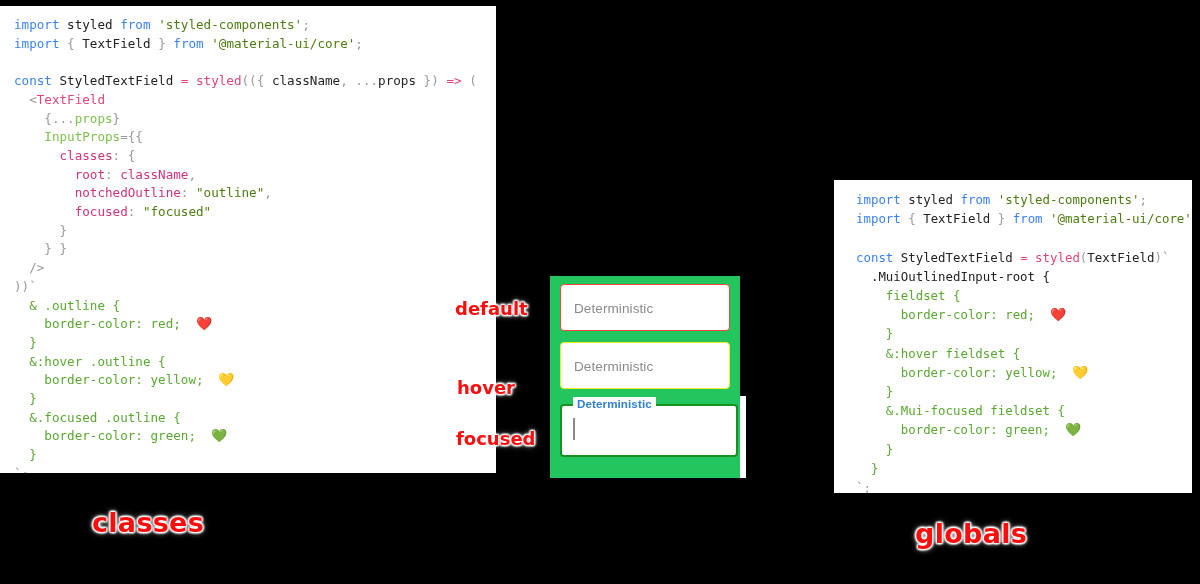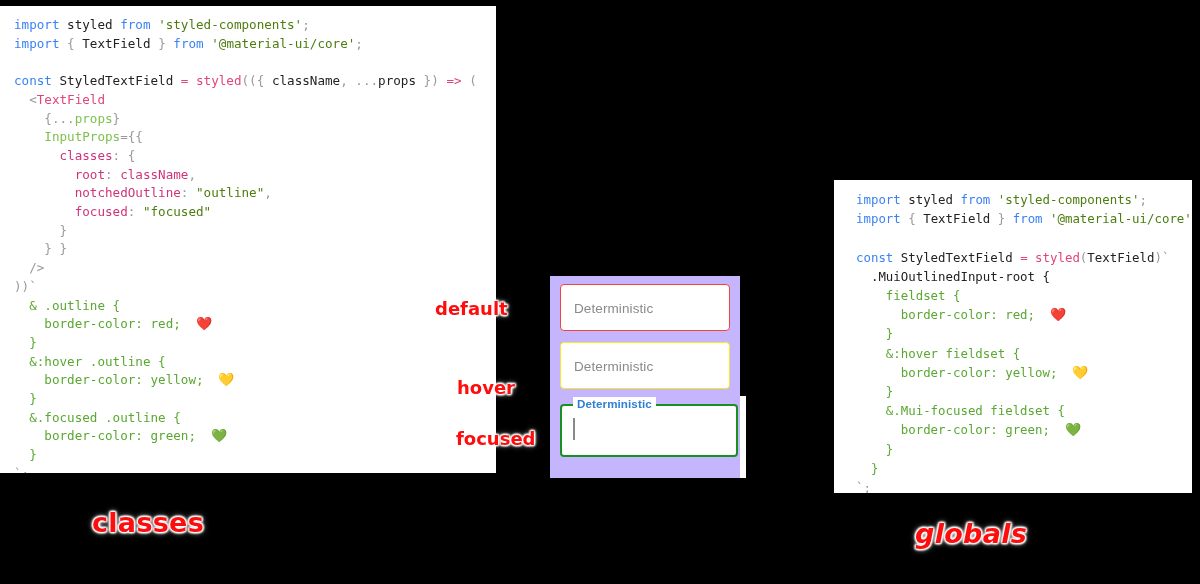--- a/index.html
+++ b/index.html
@@ -63,21 +63,21 @@
   .t-css     { color: #5aa832; }  
   .t-emoji   { font-family: "DejaVu Sans", sans-serif; font-size: 13px; }
 
   
   #panel-preview {
     position: absolute;
     left: 550px;
     top: 276px;
     width: 190px;
     height: 202px;
-    background: #c4b5fd;
+    background: #22c55e;
     box-sizing: border-box;
   }
   #preview-notch {
     position: absolute;
     left: 550px;
     top: 396px;
     width: 196px;
     height: 82px;
     background: #ffffff;
   }
@@ -155,30 +155,30 @@
     font-weight: bold;
     color: #ff0d0d;
     text-shadow:
        0 0  3px #ffffff,  0 0 3px #ffffff,
        1px 1px 2px #ffffff, -1px -1px 2px #ffffff,
        1px -1px 2px #ffffff, -1px 1px 2px #ffffff,
        0 0 6px #ffffff;
     white-space: nowrap;
   }
   .annot-state { font-size: 18px; }
-  #annot-default { left: 435px; top: 298px; }
+  #annot-default { left: 455px; top: 298px; }
   #annot-hover   { left: 457px; top: 357px; margin-top: 20px; }
   #annot-focused { left: 456px; top: 428px; }
 
   .annot-caption {
     font-size: 27px;
     letter-spacing: .3px;
   }
   #caption-classes { left: 92px;  top: 507px; }
-  #caption-globals { left: 915px; top: 518px; font-style: italic; }
+  #caption-globals { left: 915px; top: 518px; }
 </style>
 </head>
 <body style="background: rgb(0, 0, 0);">
 
 <div class="code-panel" id="panel-classes">
   <div class="code" id="code-classes"><div><span class="t-kw">import</span><span class="t-plain"> </span><span class="t-plain">styled</span><span class="t-plain"> </span><span class="t-kw">from</span><span class="t-plain"> </span><span class="t-str">'styled-components'</span><span class="t-punc">;</span></div><div><span class="t-kw">import</span><span class="t-plain"> </span><span class="t-punc">{</span><span class="t-plain"> </span><span class="t-plain">TextField</span><span class="t-plain"> </span><span class="t-punc">}</span><span class="t-plain"> </span><span class="t-kw">from</span><span class="t-plain"> </span><span class="t-str">'@material-ui/core'</span><span class="t-punc">;</span></div><div>&nbsp;</div><div><span class="t-kw">const</span><span class="t-plain"> </span><span class="t-plain">StyledTextField</span><span class="t-plain"> </span><span class="t-op">=</span><span class="t-plain"> </span><span class="t-op">styled</span><span class="t-punc">((</span><span class="t-punc">{</span><span class="t-plain"> </span><span class="t-plain">className</span><span class="t-punc">,</span><span class="t-plain"> </span><span class="t-punc">...</span><span class="t-plain">props</span><span class="t-plain"> </span><span class="t-punc">}</span><span class="t-punc">)</span><span class="t-plain"> </span><span class="t-op">=&gt;</span><span class="t-plain"> </span><span class="t-punc">(</span></div><div><span class="t-plain">  </span><span class="t-punc">&lt;</span><span class="t-tag">TextField</span></div><div><span class="t-plain">    </span><span class="t-punc">{</span><span class="t-punc">...</span><span class="t-prop">props</span><span class="t-punc">}</span></div><div><span class="t-plain">    </span><span class="t-prop">InputProps</span><span class="t-punc">=</span><span class="t-punc">{{</span></div><div><span class="t-plain">      </span><span class="t-key">classes</span><span class="t-punc">:</span><span class="t-plain"> </span><span class="t-punc">{</span></div><div><span class="t-plain">        </span><span class="t-key">root</span><span class="t-punc">:</span><span class="t-plain"> </span><span class="t-val">className</span><span class="t-punc">,</span></div><div><span class="t-plain">        </span><span class="t-key">notchedOutline</span><span class="t-punc">:</span><span class="t-plain"> </span><span class="t-str">"outline"</span><span class="t-punc">,</span></div><div><span class="t-plain">        </span><span class="t-key">focused</span><span class="t-punc">:</span><span class="t-plain"> </span><span class="t-str">"focused"</span></div><div><span class="t-plain">      </span><span class="t-punc">}</span></div><div><span class="t-plain">    </span><span class="t-punc">}</span><span class="t-plain"> </span><span class="t-punc">}</span></div><div><span class="t-plain">  </span><span class="t-punc">/&gt;</span></div><div><span class="t-punc">))</span><span class="t-punc">`</span></div><div><span class="t-plain">  </span><span class="t-css">&amp; .outline {</span></div><div><span class="t-plain">    </span><span class="t-css">border-color: red;</span><span class="t-plain">  </span><span class="t-emoji">❤️</span></div><div><span class="t-plain">  </span><span class="t-css">}</span></div><div><span class="t-plain">  </span><span class="t-css">&amp;:hover .outline {</span></div><div><span class="t-plain">    </span><span class="t-css">border-color: yellow;</span><span class="t-plain">  </span><span class="t-emoji">💛</span></div><div><span class="t-plain">  </span><span class="t-css">}</span></div><div><span class="t-plain">  </span><span class="t-css">&amp;.focused .outline {</span></div><div><span class="t-plain">    </span><span class="t-css">border-color: green;</span><span class="t-plain">  </span><span class="t-emoji">💚</span></div><div><span class="t-plain">  </span><span class="t-css">}</span></div><div><span class="t-punc">`</span><span class="t-punc">;</span></div></div>
 </div>
 
 <div id="preview-notch"></div>
 <div id="panel-preview">

